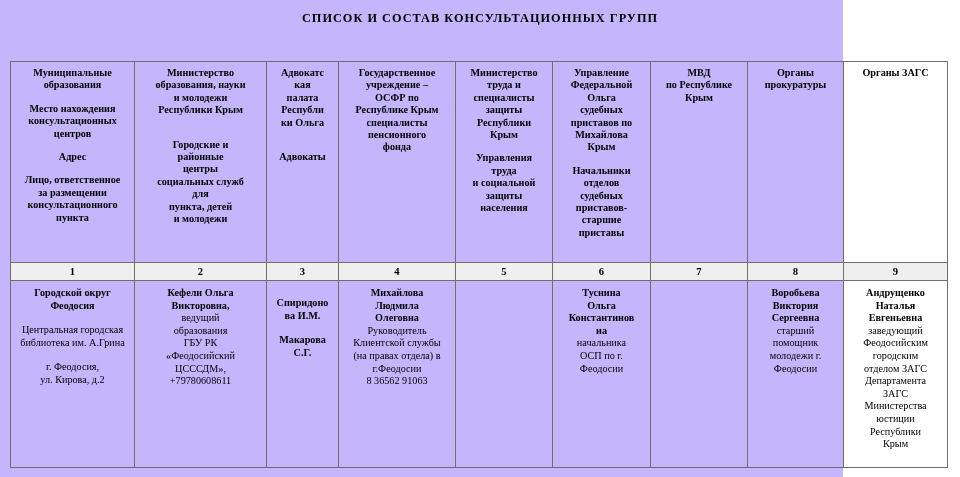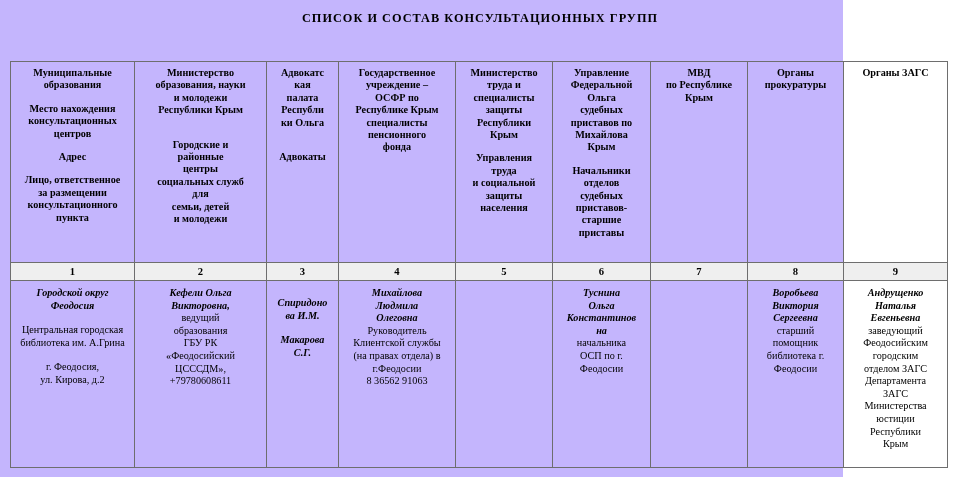--- a/index.html
+++ b/index.html
@@ -87,21 +87,21 @@
   
   tr.data td {
     height: 186px;
     vertical-align: top;
   }
   .data-inner {
     text-align: center;
     line-height: 12.6px;
     padding: 6px 3px 0 3px;
   }
-  .data-inner .b { font-weight: bold; display: block; font-style: italic; }
+  .data-inner .b { font-weight: bold; display: block; }
   .data-inner .n { font-weight: normal; display: block; }
   .data-inner .gap { display: block; height: 12px; }
   .data-inner .gap-sm { display: block; height: 10px; }
 
   .c1 { width: 124px; }
   .c2 { width: 132px; }
   .c3 { width: 72px; }
   .c4 { width: 117px; }
   .c5 { width: 97px; }
   .c6 { width: 98px; }
@@ -156,21 +156,21 @@
                 <span class="blk b">образования, науки</span>
                 <span class="blk b">и молодежи</span>
                 <span class="blk b">Республики Крым</span>
                 <span class="gap"></span>
                 <span class="gap"></span>
                 <span class="blk b">Городские и</span>
                 <span class="blk b">районные</span>
                 <span class="blk b">центры</span>
                 <span class="blk b">социальных служб</span>
                 <span class="blk b">для</span>
-                <span class="blk b">семьи, детей</span>
+                <span class="blk b">пункта, детей</span>
                 <span class="blk b">и молодежи</span>
               </div>
             </td>
           <td>
               <div class="hdr-inner">
                 <span class="blk b">Адвокатс</span>
                 <span class="blk b">кая</span>
                 <span class="blk b">палата</span>
                 <span class="blk b">Республи</span>
                 <span class="blk b">ки Ольга</span>
@@ -318,21 +318,21 @@
           <td>
               <div class="data-inner"></div>
             </td>
           <td>
               <div class="data-inner">
                 <span class="blk b">Воробьева</span>
                 <span class="blk b">Виктория</span>
                 <span class="blk b">Сергеевна</span>
                 <span class="blk n">старший</span>
                 <span class="blk n">помощник</span>
-                <span class="blk n">библиотека г.</span>
+                <span class="blk n">молодежи г.</span>
                 <span class="blk n">Феодосии</span>
               </div>
             </td>
           <td>
               <div class="data-inner">
                 <span class="blk b">Андрущенко</span>
                 <span class="blk b">Наталья</span>
                 <span class="blk b">Евгеньевна</span>
                 <span class="blk n">заведующий</span>
                 <span class="blk n">Феодосийским</span>

